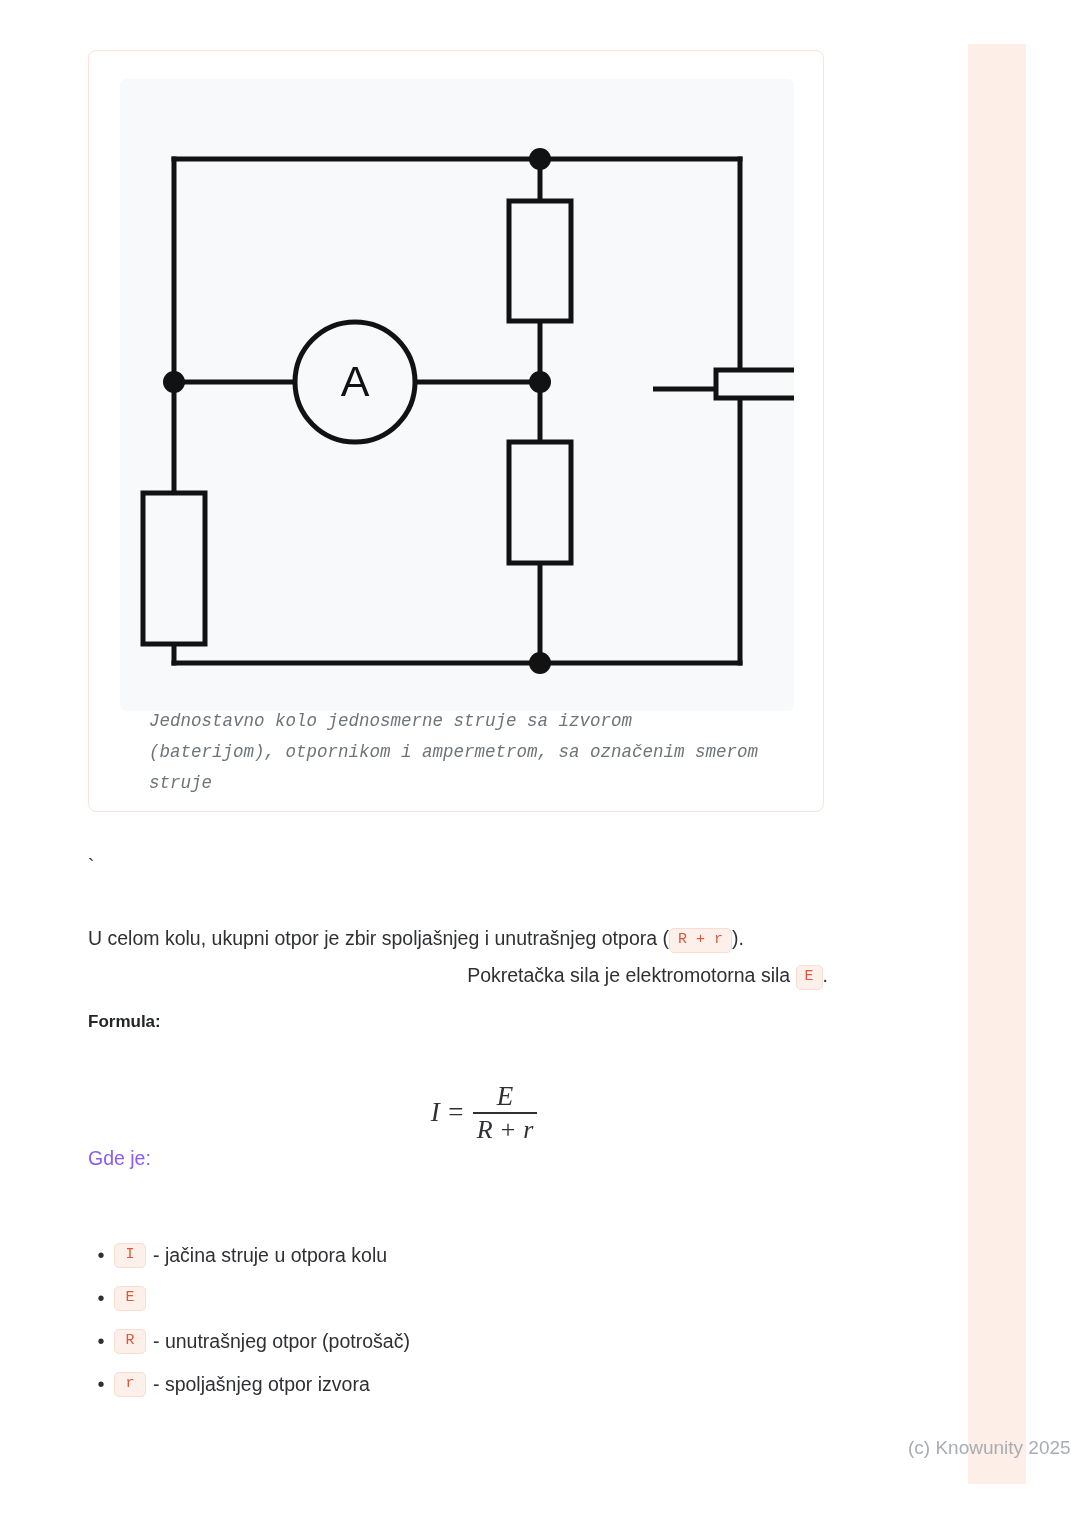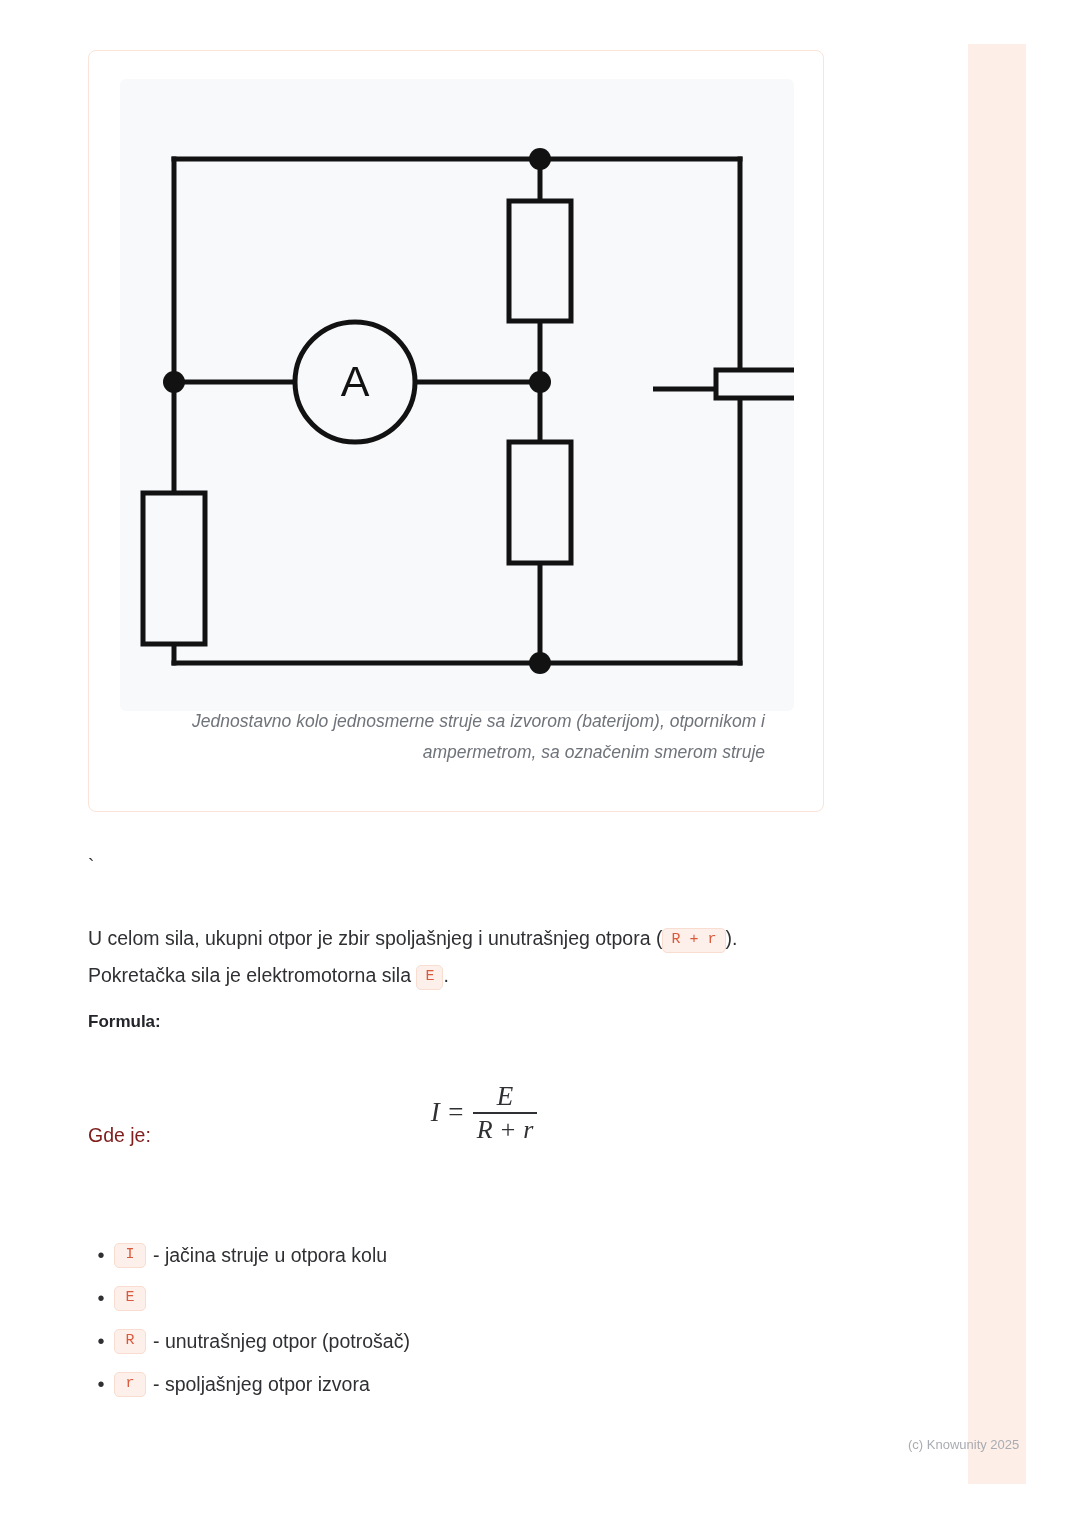--- a/index.html
+++ b/index.html
@@ -61,25 +61,26 @@
     width: 674px;
     height: 632px;
     background: #f7f9fb;
     border-radius: 6px;
   }
   .caption {
     position: absolute;
     left: 60px;
     top: 655px;
     width: 616px;
-    text-align: right;
+    text-align: left;
     font-style: italic;
     font-size: 17.5px;
     line-height: 31px;
     color: #6f737a;
+    font-family: Liberation Mono, monospace;
   }
 
   
   .circuit {
     position: absolute;
     left: 31px;
     top: 28px;
   }
 
   
@@ -94,21 +95,21 @@
   .para {
     position: absolute;
     left: 88px;
     top: 920px;
     width: 740px;
     font-size: 19.5px;
     line-height: 37px;
     text-align: justify;
     color: #2f3033;
   }
-  .para .line2 { display: block; text-align: left; }
+  .para .line2 { display: block; text-align: right; }
 
   code.inline {
     display: inline-block;
     font-family: "Liberation Mono", monospace;
     font-size: 15px;
     color: #d9593d;
     background: #fdf0ea;
     border: 1px solid #f8ddd0;
     border-radius: 5px;
     padding: 2px 8px 3px 8px;
@@ -153,23 +154,23 @@
   .formula .bar {
     width: 100%;
     height: 1.4px;
     background: #2f3033;
   }
   .formula .den { padding: 2px 4px 0 4px; font-size: 26px; }
 
   .gde {
     position: absolute;
     left: 88px;
-    top: 1124px;
+    top: 1147px;
     font-size: 19.5px;
-    color: #7f1d1d;
+    color: #8b5cf6;
   }
 
   
   .list {
     position: absolute;
     left: 88px;
     top: 1234px;
     width: 740px;
   }
   .list-item {
@@ -189,21 +190,21 @@
   .list-item code.inline {
     margin-right: 7px;
     min-width: 14px;
     text-align: center;
   }
 
   .footer {
     position: absolute;
     left: 908px;
     top: 1437px;
-    font-size: 13px;
+    font-size: 19px;
     color: #a9acb2;
     white-space: nowrap;
   }
 </style>
 </head>
 <body>
 
 <div class="right-band"></div>
 <div class="right-band-inner"></div>
 
@@ -254,21 +255,21 @@
       <circle cx="54" cy="303" r="11" fill="#121212"></circle>
       <circle cx="420" cy="584" r="11" fill="#121212"></circle>
     </svg>
 
     <div class="caption">Jednostavno kolo jednosmerne struje sa izvorom (baterijom), otpornikom i ampermetrom, sa označenim smerom struje</div>
   </div>
 
   <div class="backtick">`</div>
 
   <div class="para">
-    <span>U celom sila, ukupni otpor je zbir spoljašnjeg i unutrašnjeg otpora (</span><code class="inline">R + r</code><span>).</span>
+    <span>U celom kolu, ukupni otpor je zbir spoljašnjeg i unutrašnjeg otpora (</span><code class="inline">R + r</code><span>).</span>
     <span class="line2"><span>Pokretačka sila je elektromotorna sila </span><code class="inline">E</code><span>.</span></span>
   </div>
 
   <div class="formula-head">Formula:</div>
 
   <div class="formula">
     <span class="eq">
       <span class="lhs">I =</span>
       <span class="frac">
         <span class="num">E</span>

